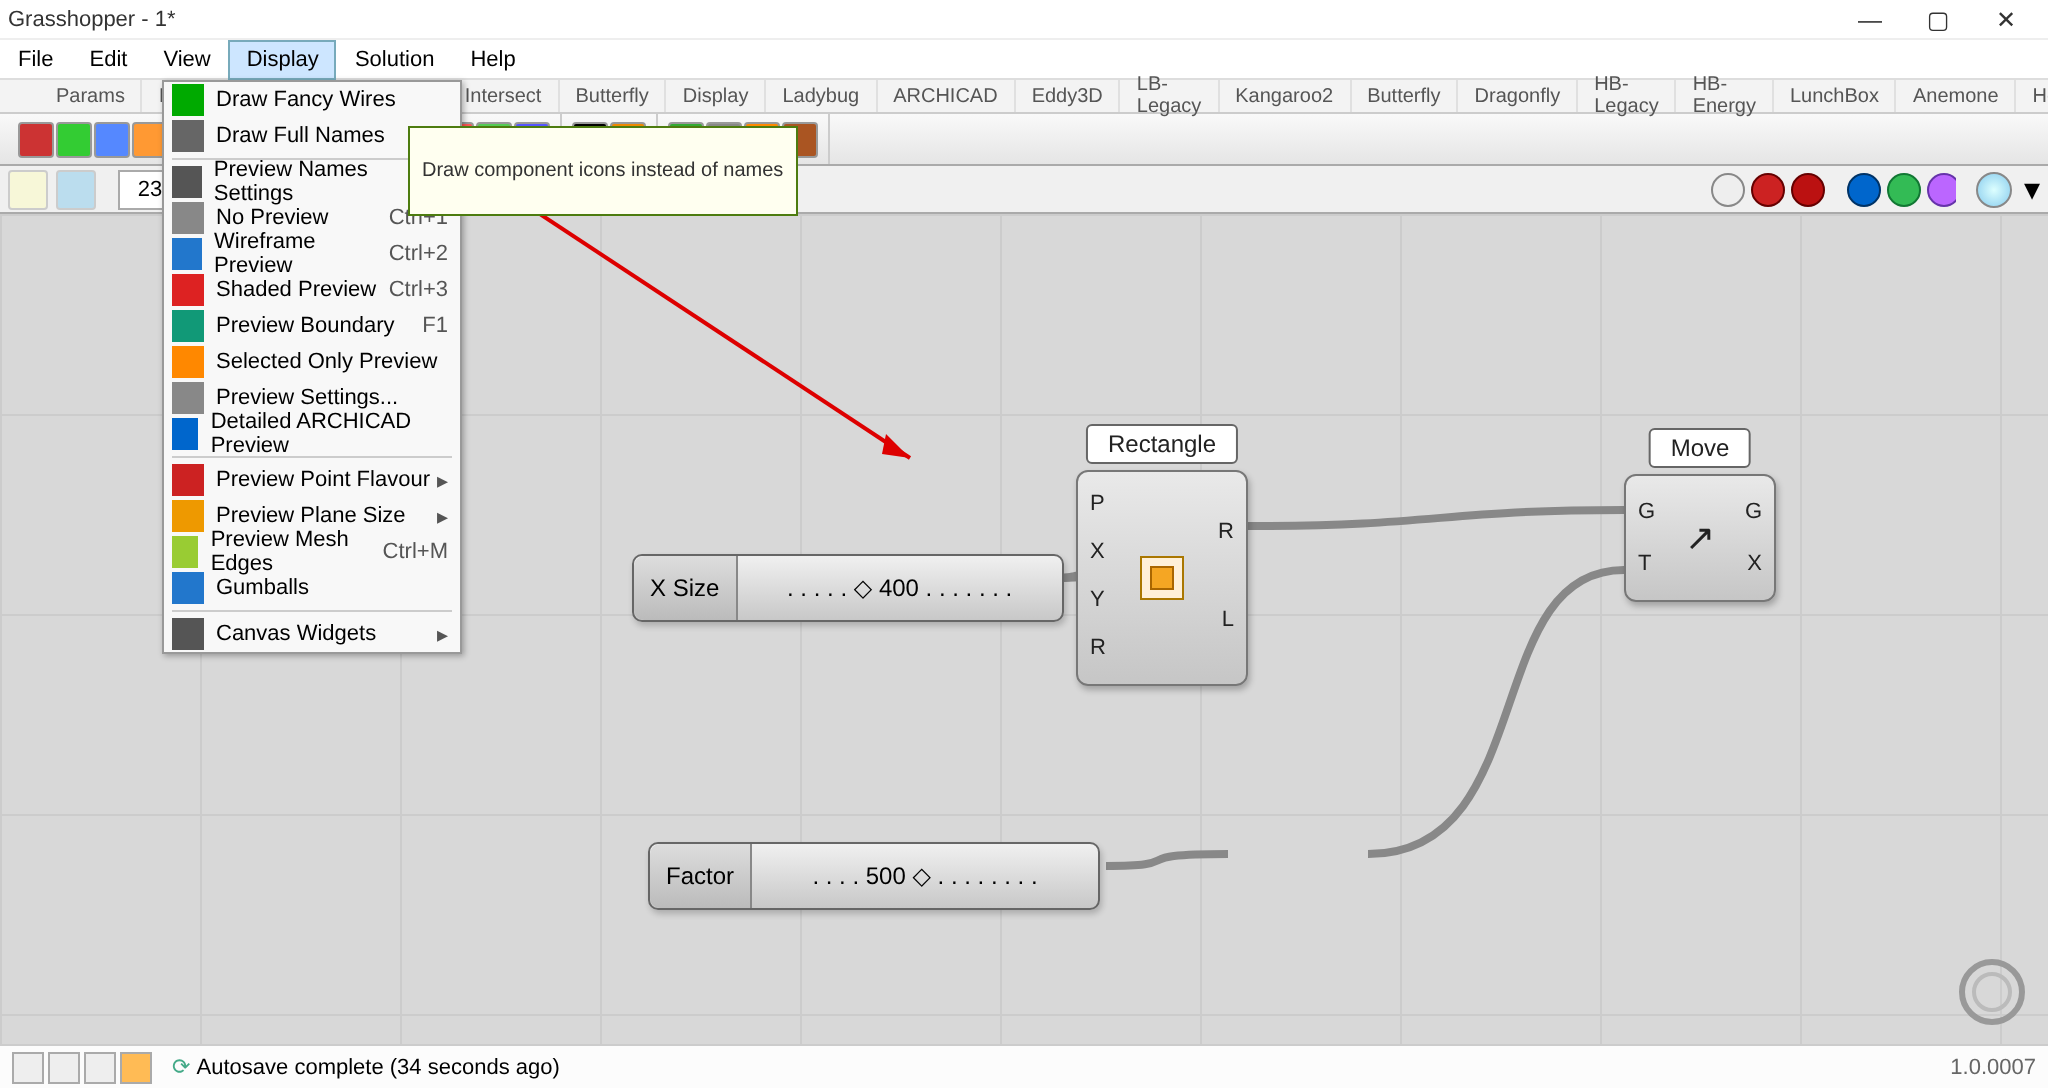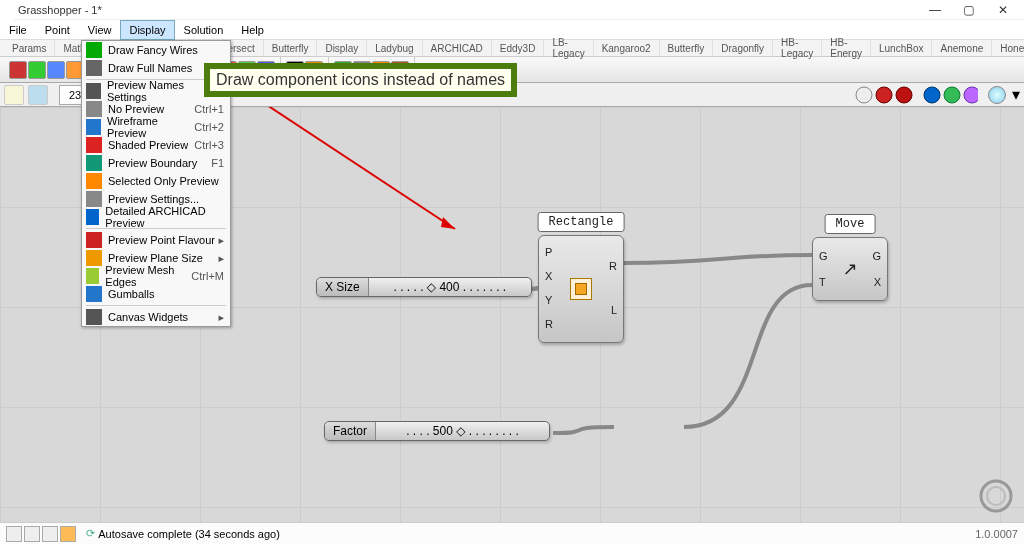--- a/index.html
+++ b/index.html
@@ -1,24 +1,24 @@
 <!DOCTYPE html>
 <html><head>
 <meta charset="utf-8">
 <style>
   * { box-sizing: border-box; margin: 0; padding: 0; font-family: "Segoe UI", sans-serif; }
   body { width: 1024px; height: 544px; overflow: hidden; background: #fff; user-select:none; }
-  .titlebar { height:20px; display:flex; align-items:center; background:#fff; font-size:11px; padding:0 4px; border-bottom:1px solid #eee;margin-left:14px; }
+  .titlebar { height:20px; display:flex; align-items:center; background:#fff; font-size:11px; padding:0 4px; border-bottom:1px solid #eee; }
   .titlebar .title { flex:0 0 auto; color:#333; }
   .titlebar .spacer { flex:1; }
   .title-btn { width:34px; height:20px; display:flex; align-items:center; justify-content:center; font-size:12px; color:#333;}
   .menubar { height:20px; background:#fff; font-size:11px; display:flex; align-items:center; border-bottom:1px solid #ddd; }
   .menubar .item { padding:2px 9px; height:20px; display:flex; align-items:center; }
   .menubar .item.active { background:#cde6ff; border:1px solid #7ab; padding:1px 8px; }
-  .tabbar { height:17px; background:#f3f3f3; font-size:10px; color:#555; display:flex; padding-left:4px; border-bottom:1px solid #ccc; gap:0; }
+  .tabbar { height:17px; background:#f3f3f3; font-size:10px; color:#555; display:flex; padding-left:20px; border-bottom:1px solid #ccc; gap:0; }
   .tabbar .tab { padding:1px 8px; border-right:1px solid #e0e0e0; display:flex; align-items:center; }
   .ribbon { height:26px; background:linear-gradient(#f9f9f9,#e5e5e5); display:flex; align-items:center; border-bottom:1px solid #aaa; gap:0; padding:0 4px;}
   .rgroup { display:flex; align-items:center; gap:1px; padding:0 5px; border-right:1px solid #ccc; height:100%; position:relative;}
   .rlabel{ position:absolute; bottom:-1px; left:50%; transform:translateX(-50%); font-size:8px; color:#666;}
   .ribbon .icon { width:18px; height:18px; border:1px solid #999; border-radius:2px; background:#fff; }
   .filebar { height:24px; background:#f0f0f0; display:flex; align-items:center; border-bottom:1px solid #aaa; padding:0 4px; gap:4px;}
   .filebar .btn { width:20px;height:20px;border:1px solid #ccc; border-radius:2px; background:linear-gradient(#fff,#e6e6e6);}
   .zoom-box { width:48px;height:20px; border:1px solid #aaa; background:#fff; font-size:11px; display:flex;align-items:center;justify-content:center;}
   .canvas { position:absolute; left:0; right:0; top:107px; bottom:22px; background:#d8d8d8;
     background-image: linear-gradient(#ccc 1px, transparent 1px), linear-gradient(90deg,#ccc 1px, transparent 1px);
@@ -27,53 +27,53 @@
   .statusbar .icons { display:flex; gap:2px; }
   .statusbar .icons .sb { width:16px;height:16px; border:1px solid #aaa;background:#eee;}
   .statusbar .right {margin-left:auto;color:#666;}
   
   .dropdown { position:absolute; top:40px; left:81px; width:150px; background:#f8f8f8; border:1px solid #999; box-shadow:1px 1px 3px rgba(0,0,0,.3); z-index:50; font-size:11px;}
   .dropdown .row { display:flex; align-items:center; height:18px; padding:0 6px 0 4px;}
   .dropdown .row.hover{ background:#cde6ff;}
   .dropdown .row .ic{ width:16px;height:16px;margin-right:6px;display:inline-block;}
   .dropdown .row .sc{ margin-left:auto;color:#555;}
   .dropdown .sep{ height:1px;background:#ccc;margin:2px 4px;}
-  .dropdown .tip { position:absolute; top:22px; left:122px; background:#fffff0; border:6px solid #4d7c0f; padding:2px 6px; font-size:16px; white-space:nowrap; z-index:60; color:#333;}
+  .dropdown .tip { position:absolute; top:22px; left:122px; background:#fffff0; border:1px solid #4d7c0f; padding:16px 6px; font-size:10px; white-space:nowrap; z-index:60; color:#333;}
   
   .comp { position:absolute; border-radius:6px; background:linear-gradient(#e9e9e9,#c6c6c6); border:1px solid #777; box-shadow:1px 2px 3px rgba(0,0,0,.25); font-size:11px; color:#222;}
-  .comp .label{ position:absolute; top:-24px; left:50%; transform:translateX(-50%); background:#fff; border:1px solid #666; border-radius:3px; padding:2px 10px; font-size:12px;font-family:Liberation Mono, monospace;}
+  .comp .label{ position:absolute; top:-24px; left:50%; transform:translateX(-50%); background:#fff; border:1px solid #666; border-radius:3px; padding:2px 10px; font-size:12px;}
   .comp.rect { left:538px; top:128px; width:86px; height:108px;}
   .comp.move { left:812px; top:130px; width:76px; height:64px;}
   .comp.unitz{ left:614px; top:302px; width:70px; height:32px;}
   .port { position:absolute; font-size:11px; }
   .port.l{left:6px;} .port.r{right:6px;text-align:right;}
   .center-ic { position:absolute; left:50%; top:50%; width:22px;height:22px;background:#fff0d8;border:1px solid #a70; transform:translate(-50%,-50%);}
   .center-ic::after{content:"";position:absolute;inset:4px;background:#f5a623;border:1px solid #a60;}
-  .slider{ position:absolute; height:20px; border-radius:5px; border:1px solid #666; background:linear-gradient(#f0f0f0,#c8c8c8); display:flex; align-items:center; box-shadow:1px 2px 3px rgba(0,0,0,.2);}
+  .slider{ position:absolute; height:34px; border-radius:5px; border:1px solid #666; background:linear-gradient(#f0f0f0,#c8c8c8); display:flex; align-items:center; box-shadow:1px 2px 3px rgba(0,0,0,.2);}
   .slider .name{ background:linear-gradient(#ddd,#bbb); height:100%; display:flex; align-items:center; padding:0 8px; border-right:1px solid #888;border-radius:5px 0 0 5px; font-size:12px;}
   .slider .track{ flex:1; position:relative; font-size:12px; display:flex; align-items:center; justify-content:center;}
   .wire{ position:absolute; pointer-events:none; stroke:#888; stroke-width:4; fill:none;}
   .red-arrow{ position:absolute; pointer-events:none;}
   .tborb{width:18px;height:18px;border-radius:50%;border:1px solid #888;background:radial-gradient(#fff,#bbb);}
   svg.side-orb{position:absolute;right:6px;width:126px;}
 </style>
 </head>
 <body>
 
 <div class="titlebar">
   <span class="title">Grasshopper - 1*</span>
   <span class="spacer"></span>
   <div class="title-btn">—</div>
   <div class="title-btn">▢</div>
   <div class="title-btn">✕</div>
 </div>
 
 <div class="menubar" id="menubar">
     <div class="item">File</div>
-    <div class="item">Point</div>
+    <div class="item">Edit</div>
     <div class="item">View</div>
     <div class="item active">Display</div>
     <div class="item">Solution</div>
     <div class="item">Help</div>
   </div>
 <div class="tabbar" id="tabbar">
     <div class="tab">Params</div>
     <div class="tab">Maths</div>
     <div class="tab">S</div>
     <div class="tab"></div>

